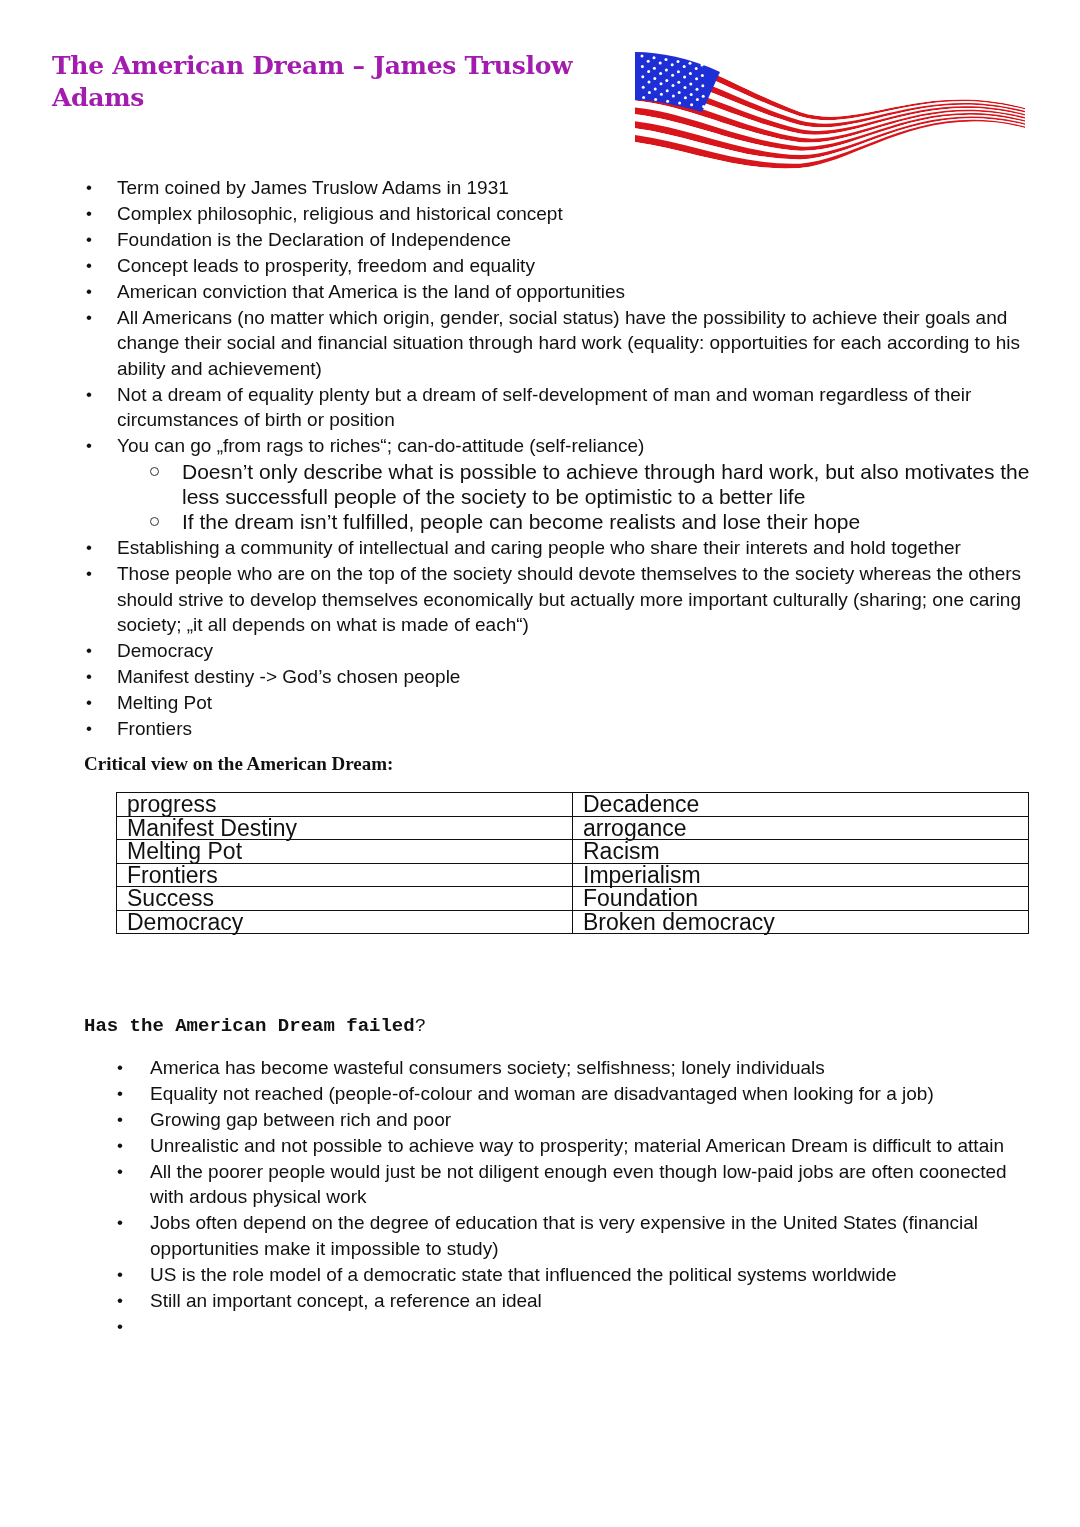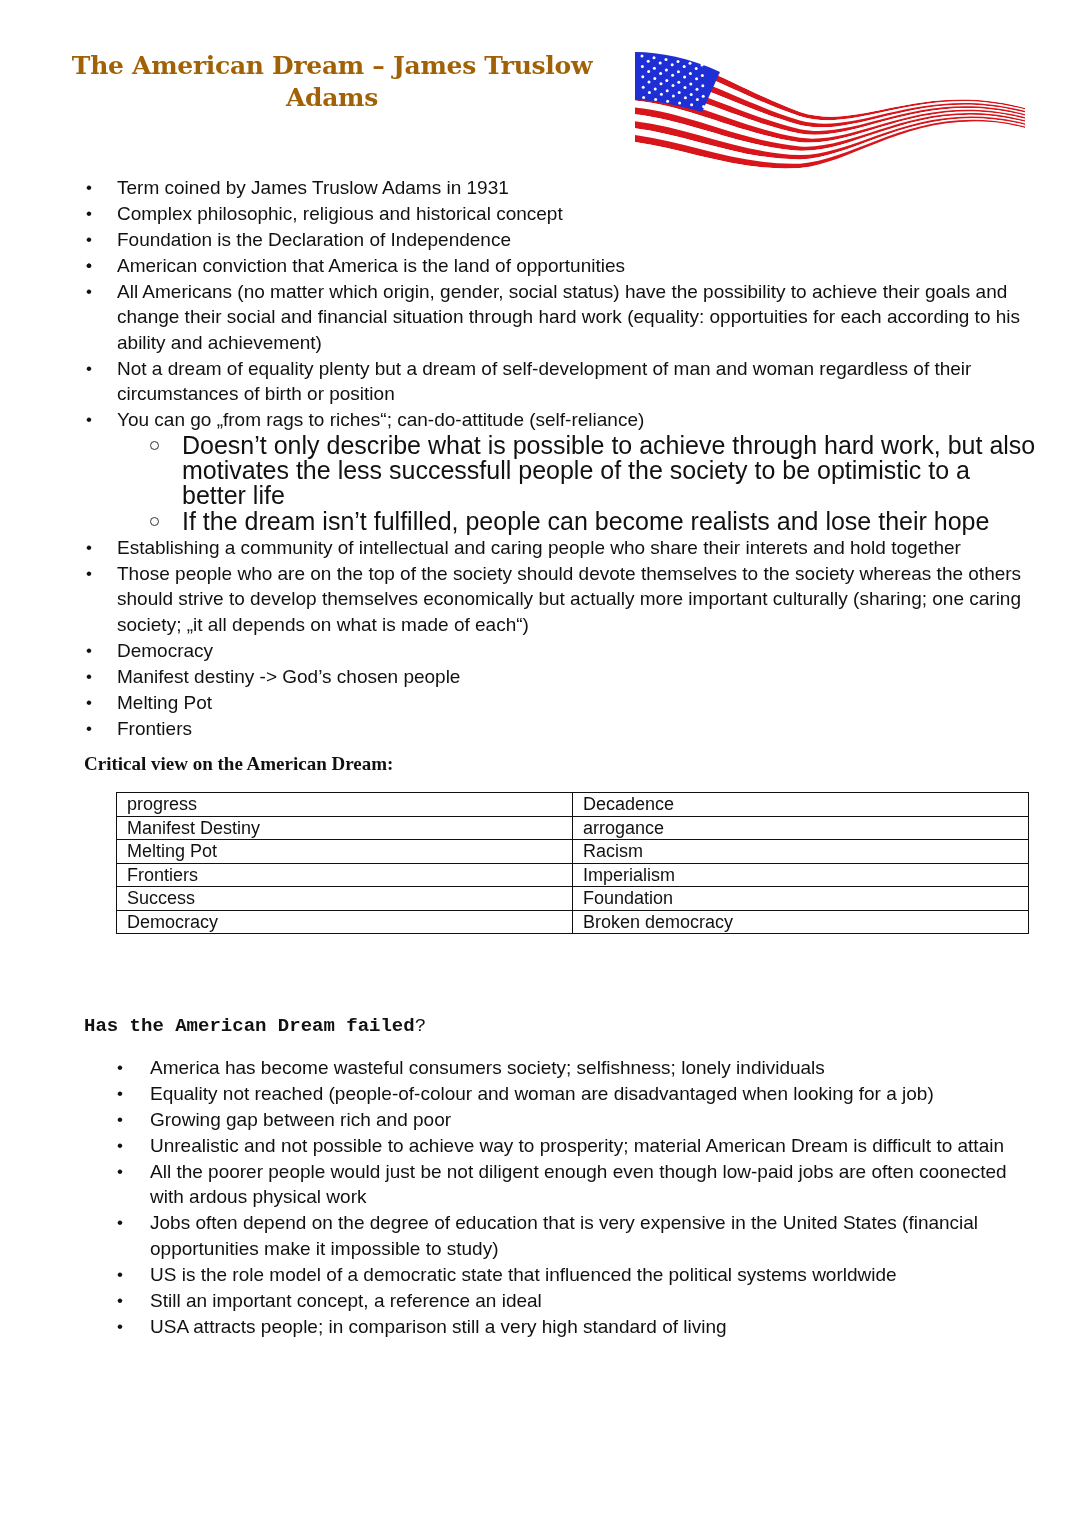--- a/index.html
+++ b/index.html
@@ -14,23 +14,22 @@
     .title {
       position: absolute;
       left: 52px;
       top: 50px;
       width: 560px;
       margin: 0;
       font-family: "DejaVu Serif", serif;
       font-weight: bold;
       font-size: 25px;
       line-height: 32px;
-      color: #a16207;
+      color: #a21caf;
       letter-spacing: -0.3px;
-      text-align: center;
     }
     .flag {
       position: absolute;
       left: 630px;
       top: 50px;
       width: 400px;
       height: 120px;
     }
     ul.main-list {
       position: absolute;
@@ -55,21 +54,21 @@
       font-size: 17px;
     }
     ul.sub-list {
       list-style: none;
       margin: 0;
       padding: 0;
     }
     ul.sub-list > li {
       position: relative;
       padding-left: 65px;
-      font-size: 25px;
+      font-size: 21px;
       line-height: 25.4px;
     }
     ul.sub-list > li > .circle {
       position: absolute;
       left: 33px;
       top: 8px;
       width: 7px;
       height: 7px;
       border: 1.2px solid #333;
       border-radius: 50%;
@@ -82,21 +81,21 @@
       font-size: 19px;
       line-height: 24px;
     }
     .heading .plain { font-weight: normal; }
     table.critical {
       position: absolute;
       left: 116px;
       top: 792px;
       width: 913px;
       border-collapse: collapse;
-      font-size: 18px;
+      font-size: 23px;
     }
     table.critical td {
       border: 1.5px solid #111;
       padding: 0 10px;
       height: 22.5px;
       line-height: 22px;
       width: 50%;
     }
     ul.fail-list {
       position: absolute;
@@ -212,21 +211,21 @@
       <circle cx="49.6" cy="53" r="1.5" fill="#ffffff"></circle>
       <circle cx="61.6" cy="54.800000000000004" r="1.5" fill="#ffffff"></circle>
       <circle cx="73.6" cy="56.6" r="1.5" fill="#ffffff"></circle>
     </g>
 </svg>
 
 <ul class="main-list" id="intro-list">
     <li><span class="bullet">•</span><span>Term coined by James Truslow Adams in 1931</span></li>
     <li><span class="bullet">•</span><span>Complex philosophic, religious and historical concept</span></li>
     <li><span class="bullet">•</span><span>Foundation is the Declaration of Independence</span></li>
-    <li><span class="bullet">•</span></li>
+    <li><span class="bullet">•</span><span>Concept leads to prosperity, freedom and equality</span></li>
     <li><span class="bullet">•</span><span>American conviction that America is the land of opportunities</span></li>
     <li><span class="bullet">•</span><span>All Americans (no matter which origin, gender, social status) have the possibility to achieve their goals and change their social and financial situation through hard work (equality: opportuities for each according to his ability and achievement)</span></li>
     <li><span class="bullet">•</span><span>Not a dream of equality plenty but a dream of self-development of man and woman regardless of their circumstances of birth or position</span></li>
     <li><span class="bullet">•</span><span>You can go „from rags to riches“; can-do-attitude (self-reliance)</span><ul class="sub-list">
         <li><span class="circle"></span><span>Doesn’t only describe what is possible to achieve through hard work, but also motivates the less successfull people of the society to be optimistic to a better life</span></li>
         <li><span class="circle"></span><span>If the dream isn’t fulfilled, people can become realists and lose their hope</span></li>
       </ul></li>
     <li><span class="bullet">•</span><span>Establishing a community of intellectual and caring people who share their interets and hold together</span></li>
     <li><span class="bullet">•</span><span>Those people who are on the top of the society should devote themselves to the society whereas the others should strive to develop themselves economically but actually more important culturally (sharing; one caring society; „it all depends on what is made of each“)</span></li>
     <li><span class="bullet">•</span><span>Democracy</span></li>
@@ -270,14 +269,14 @@
 
 <ul class="fail-list" id="fail-list">
     <li><span class="bullet">•</span><span>America has become wasteful consumers society; selfishness; lonely individuals</span></li>
     <li><span class="bullet">•</span><span>Equality not reached (people-of-colour and woman are disadvantaged when looking for a job)</span></li>
     <li><span class="bullet">•</span><span>Growing gap between rich and poor</span></li>
     <li><span class="bullet">•</span><span>Unrealistic and not possible to achieve way to prosperity; material American Dream is difficult to attain</span></li>
     <li><span class="bullet">•</span><span>All the poorer people would just be not diligent enough even though low-paid jobs are often coonected with ardous physical work</span></li>
     <li><span class="bullet">•</span><span>Jobs often depend on the degree of education that is very expensive in the United States (financial opportunities make it impossible to study)</span></li>
     <li><span class="bullet">•</span><span>US is the role model of a democratic state that influenced the political systems worldwide</span></li>
     <li><span class="bullet">•</span><span>Still an important concept, a reference an ideal</span></li>
-    <li><span class="bullet">•</span><span>USA attracts people; in comparison still a very high standard of living</span></li>
+    <li><span class="bullet">•</span></li>
   </ul>
 
 </body></html>

